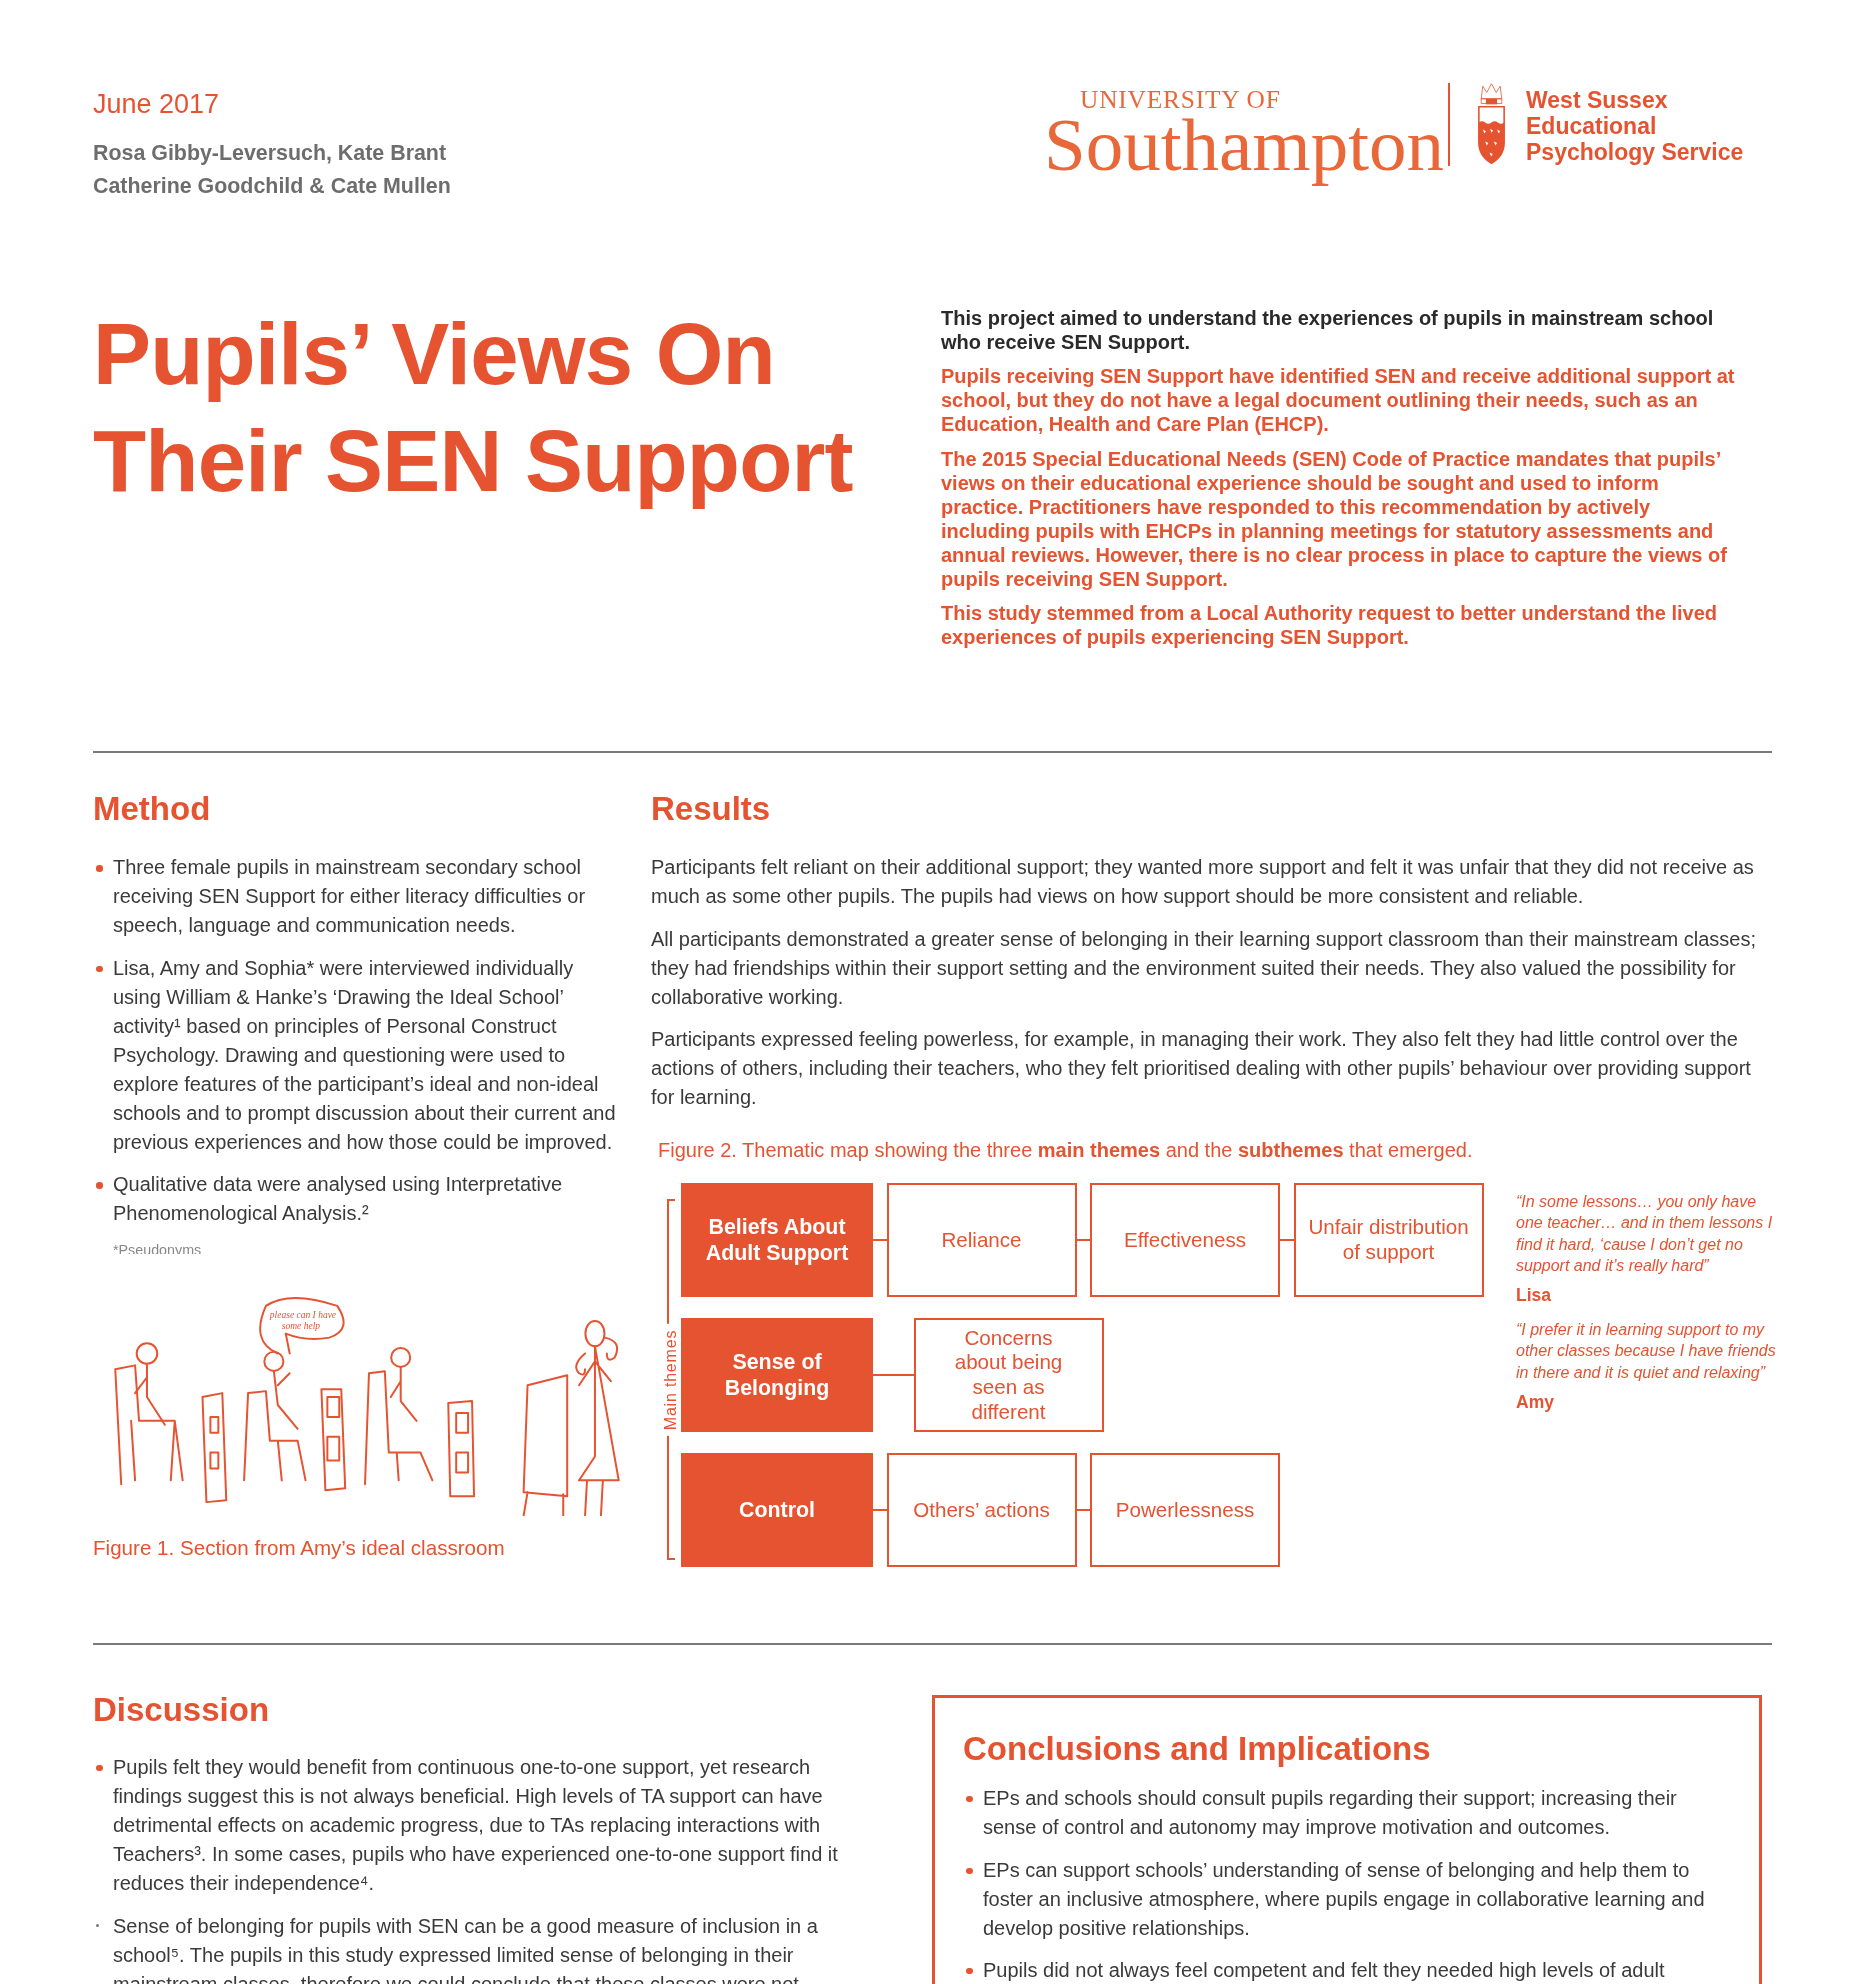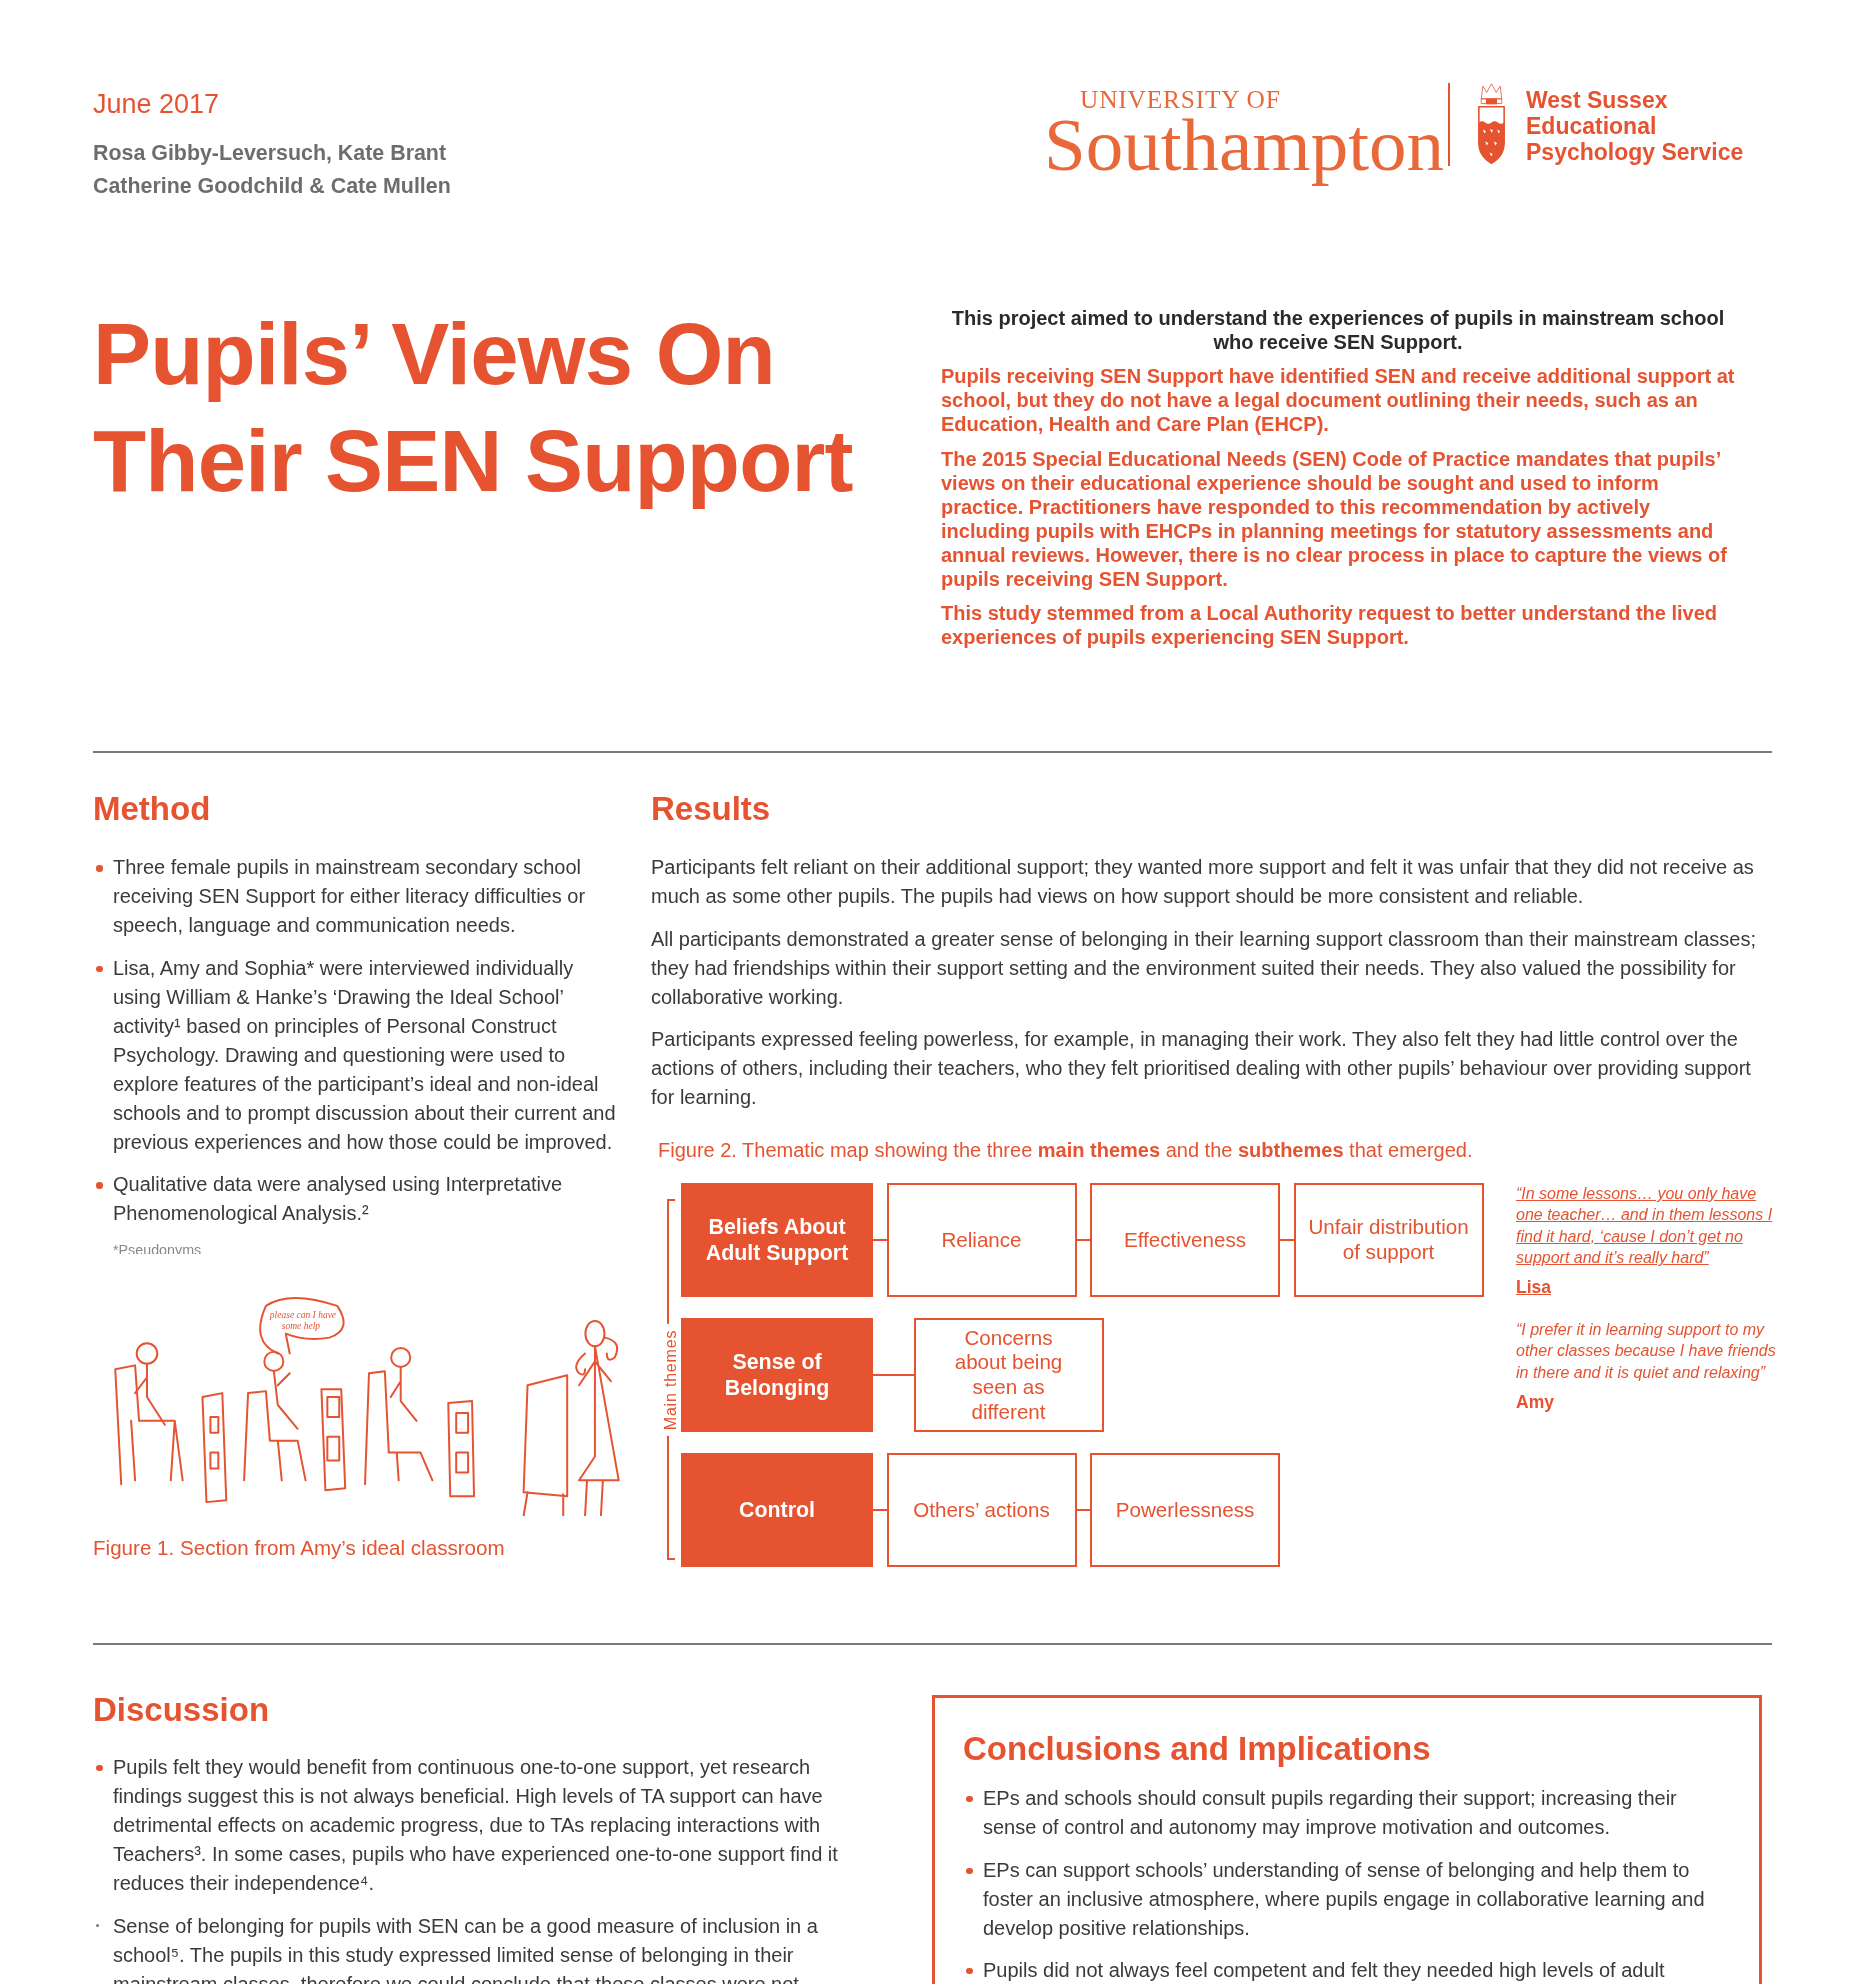--- a/index.html
+++ b/index.html
@@ -10,21 +10,21 @@
   .authors { left: 93px; top: 137px; font-size: 21.4px; font-weight: bold; color: #6d6d6d; line-height: 33px; }
   .logo-uni { left: 1044px; top: 87px; color: #e8683a; font-family: "Liberation Serif", "DejaVu Serif", serif; }
   .logo-uni .small { font-size: 25.4px; letter-spacing: 0.8px; margin-left: 36px; display: block; line-height: 24px; }
   .logo-uni .big { font-size: 75px; line-height: 67px; display: block; }
   .logo-sep { left: 1448px; top: 83px; width: 2.4px; height: 83px; background: #e55330; }
   .crest { left: 1477px; top: 83px; width: 29px; height: 81px; }
   .logo-wsx { left: 1526px; top: 87px; font-size: 23px; font-weight: bold; color: #e55330; line-height: 26px; }
   .title { left: 93px; top: 300px; font-size: 87px; font-weight: bold; color: #e55330; line-height: 107px; letter-spacing: -0.8px; }
   .intro { left: 941px; top: 306px; width: 794px; font-size: 20px; font-weight: bold; line-height: 24px; }
   .intro p { margin: 0 0 10.3px 0; }
-  .intro .dark { color: #2a2a2a; text-align: center; }
+  .intro .dark { color: #2a2a2a; }
   .intro .red { color: #e55330; }
   .divider { left: 93px; width: 1679px; height: 2px; background: #7a7a7a; }
   .h2 { font-size: 33px; font-weight: bold; color: #e55330; }
   .body-text { font-size: 20px; line-height: 29px; color: #3a3a3a; }
   ul.bullets { list-style: none; padding: 0; margin: 0; }
   ul.bullets li { position: relative; padding-left: 20px; margin-bottom: 13.5px; }
   ul.bullets li::before { content: ""; position: absolute; left: 3.2px; top: 12px; width: 6.4px; height: 6.4px; border-radius: 50%; background: #e55330; }
   ul.bullets.dots li::before { background: #777; width: 3.2px; height: 3.2px; top: 12.7px; }
   ul.bullets.dots li.first::before { background: #e55330; width: 6.4px; height: 6.4px; top: 12px; }
   .method { left: 93px; top: 790px; width: 524px; }
@@ -160,21 +160,21 @@
 
   <div class="row" style="top:0px;">
     <div class="mainbox" style="padding:0 21px;">Beliefs About Adult Support</div>
     <div class="conn"></div>
     <div class="sub">Reliance</div>
     <div class="conn"></div>
     <div class="sub">Effectiveness</div>
     <div class="conn"></div>
     <div class="sub">Unfair distribution of support</div>
   </div>
-  <div class="quote" style="left:865px; top:0px; width:270px;text-decoration:underline;">
+  <div class="quote" style="left:865px; top:8px; width:270px;">
     <span>“In some lessons… you only have one teacher… and in them lessons I find it hard, ‘cause I don’t get no support and it’s really hard”</span>
     <span class="who">Lisa</span>
   </div>
 
   <div class="row" style="top:135px;">
     <div class="mainbox" style="padding:0 40px;">Sense of Belonging</div>
     <div class="conn"></div>
     <div class="conn"></div>
     <div class="conn"></div>
     <div class="sub" style="padding:0 24px;">Concerns about being seen as different</div>

